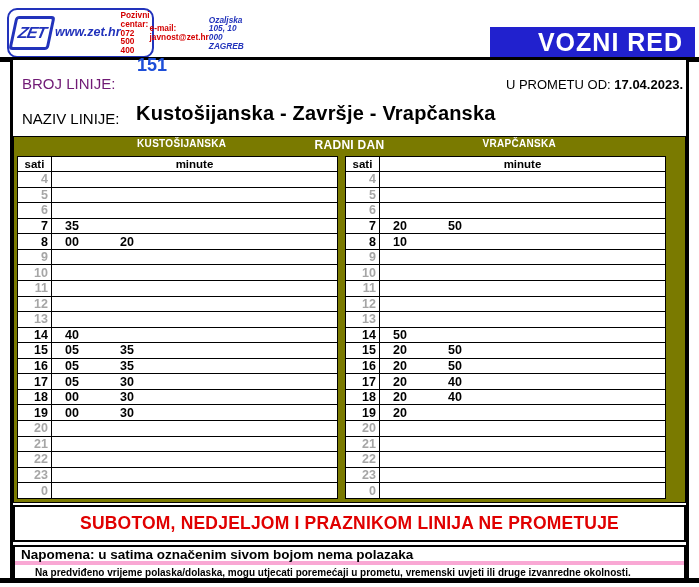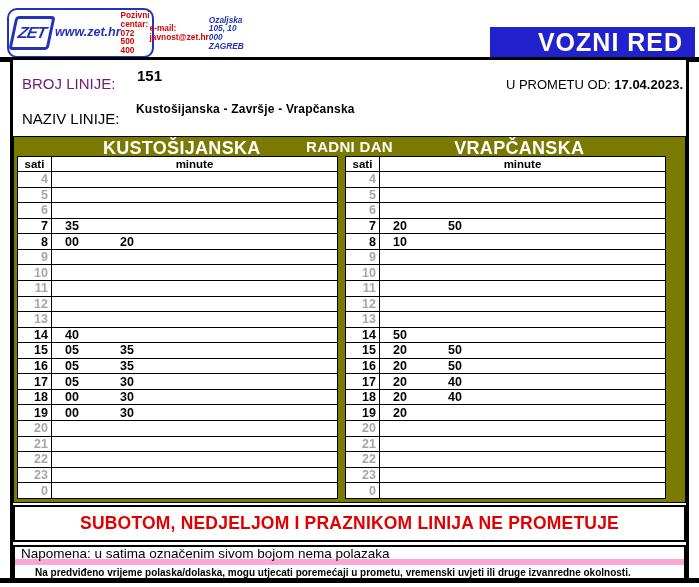--- a/index.html
+++ b/index.html
@@ -29,52 +29,52 @@
   .vozni-red{position:absolute;left:490px;top:27px;width:205px;height:30px;
     background:var(--accent-blue);color:#fff;font-weight:bold;font-size:25px;
     display:flex;align-items:center;justify-content:center;letter-spacing:1px;padding-left:36px;}
 
   .top-bar{position:absolute;left:0;top:57px;width:699px;height:5px;background:#000;}
   .bottom-bar{position:absolute;left:0;top:578px;width:699px;height:5px;background:#000;}
   .frame{position:absolute;left:10px;top:57px;width:679px;height:526px;border:3px solid #000;background:#fff;}
 
   
   .broj-label{position:absolute;left:22px;top:75px;font-size:15px;color:#701a75;}
-  .broj-value{position:absolute;left:137px;top:67px;font-size:15px;font-weight:bold;color:#000000;}
+  .broj-value{position:absolute;left:137px;top:55px;font-size:18px;font-weight:bold;color:#1d4ed8;}
   .promet{position:absolute;right:16px;top:77px;font-size:13px;color:#000;white-space:nowrap;}
   .promet b{font-weight:bold;}
   .naziv-label{position:absolute;left:22px;top:110px;font-size:15px;color:#000;}
-  .naziv-value{position:absolute;left:136px;top:102px;font-size:12px;font-weight:bold;color:#000;letter-spacing:.2px;}
+  .naziv-value{position:absolute;left:136px;top:102px;font-size:20px;font-weight:bold;color:#000;letter-spacing:.2px;}
 
   
   .timetable{position:absolute;left:13px;top:136px;width:673px;height:367px;
     background:var(--olive);border:1px solid #000;display:flex;flex-direction:column;}
   .tt-header{position:relative;height:19px;flex:0 0 19px;}
   .tt-header span{position:absolute;top:1px;transform:translateX(-50%);color:#fff;font-weight:bold;white-space:nowrap;}
-  .tt-col-title{font-size:18px;letter-spacing:.3px;}
+  .tt-col-title{font-size:10px;letter-spacing:.3px;}
   .tt-col-title.c0{left:25%;}
   .tt-col-title.c1{left:75.3%;}
-  .tt-day{left:50%;font-size:15px;letter-spacing:.3px;}
+  .tt-day{left:50%;font-size:12px;letter-spacing:.3px;}
   .tt-tables{flex:1;display:flex;gap:7px;padding:0 19px 3px 3px;}
   table.tt{flex:1;height:100%;border-collapse:collapse;table-layout:fixed;background:#fff;}
   table.tt th,table.tt td{border:1px solid #000;overflow:hidden;white-space:nowrap;}
   table.tt th{height:15px;font-size:11.5px;font-weight:bold;color:#000;text-align:center;background:#fff;}
   col.hour-col{width:34px;}
   td.hour{text-align:right;padding-right:3px;font-weight:bold;font-size:12.5px;color:#000;}
   tr.inactive td.hour{color:var(--inactive-gray);}
   td.mins{padding-left:13px;font-weight:bold;font-size:12.5px;color:#000;}
   .min-slot{display:inline-block;width:55px;}
 
   
   .no-service{position:absolute;left:13px;top:505px;width:673px;height:37px;
     border:2px solid #000;display:flex;align-items:center;justify-content:center;
     color:var(--alert-red);font-weight:bold;font-size:17.5px;letter-spacing:.2px;}
   .notes{position:absolute;left:13px;top:545px;width:673px;border:2px solid #000;border-bottom:none;}
-  .napomena{height:18px;border-bottom:6px solid #f9a8d4;display:flex;align-items:center;
-    padding-left:6px;font-weight:normal;font-size:13.5px;color:#000;}
+  .napomena{height:18px;border-bottom:4px solid #f9a8d4;display:flex;align-items:center;
+    padding-left:6px;font-weight:bold;font-size:13.5px;color:#000;}
   .disclaimer{height:15px;display:flex;align-items:center;padding-left:20px;
     font-weight:bold;font-size:10px;color:#000;white-space:nowrap;}
 </style>
 </head>
 <body>
 
 <div class="page">
 
   <div class="logo-box">
     <div class="zet-glyph">

